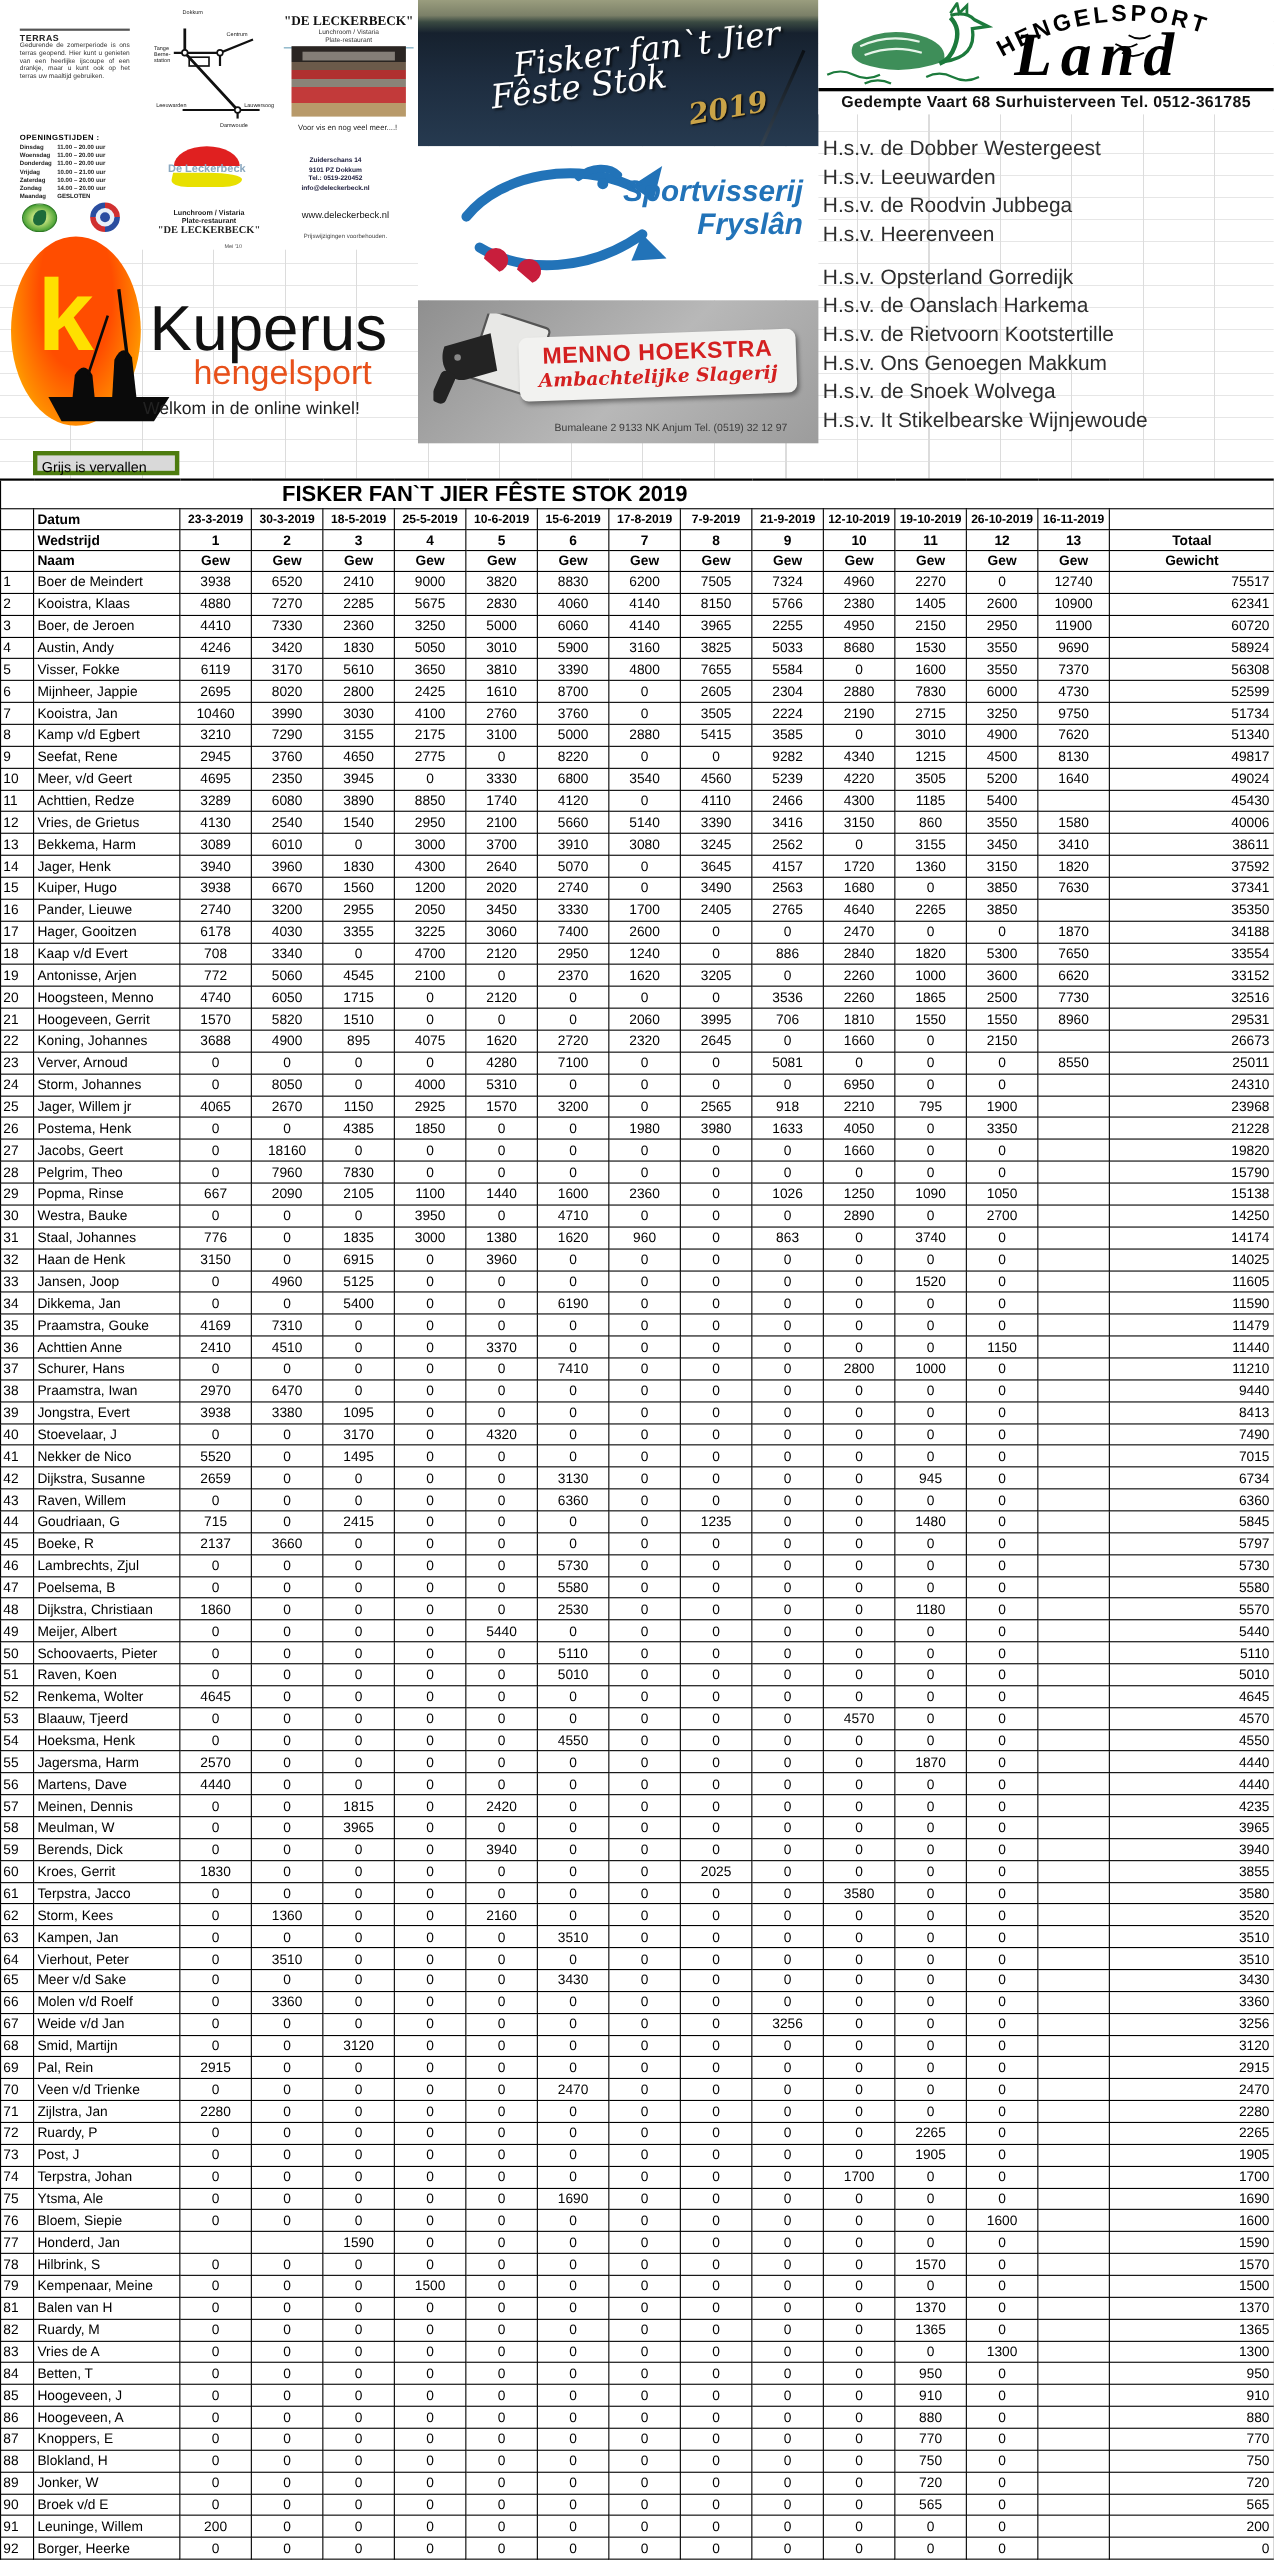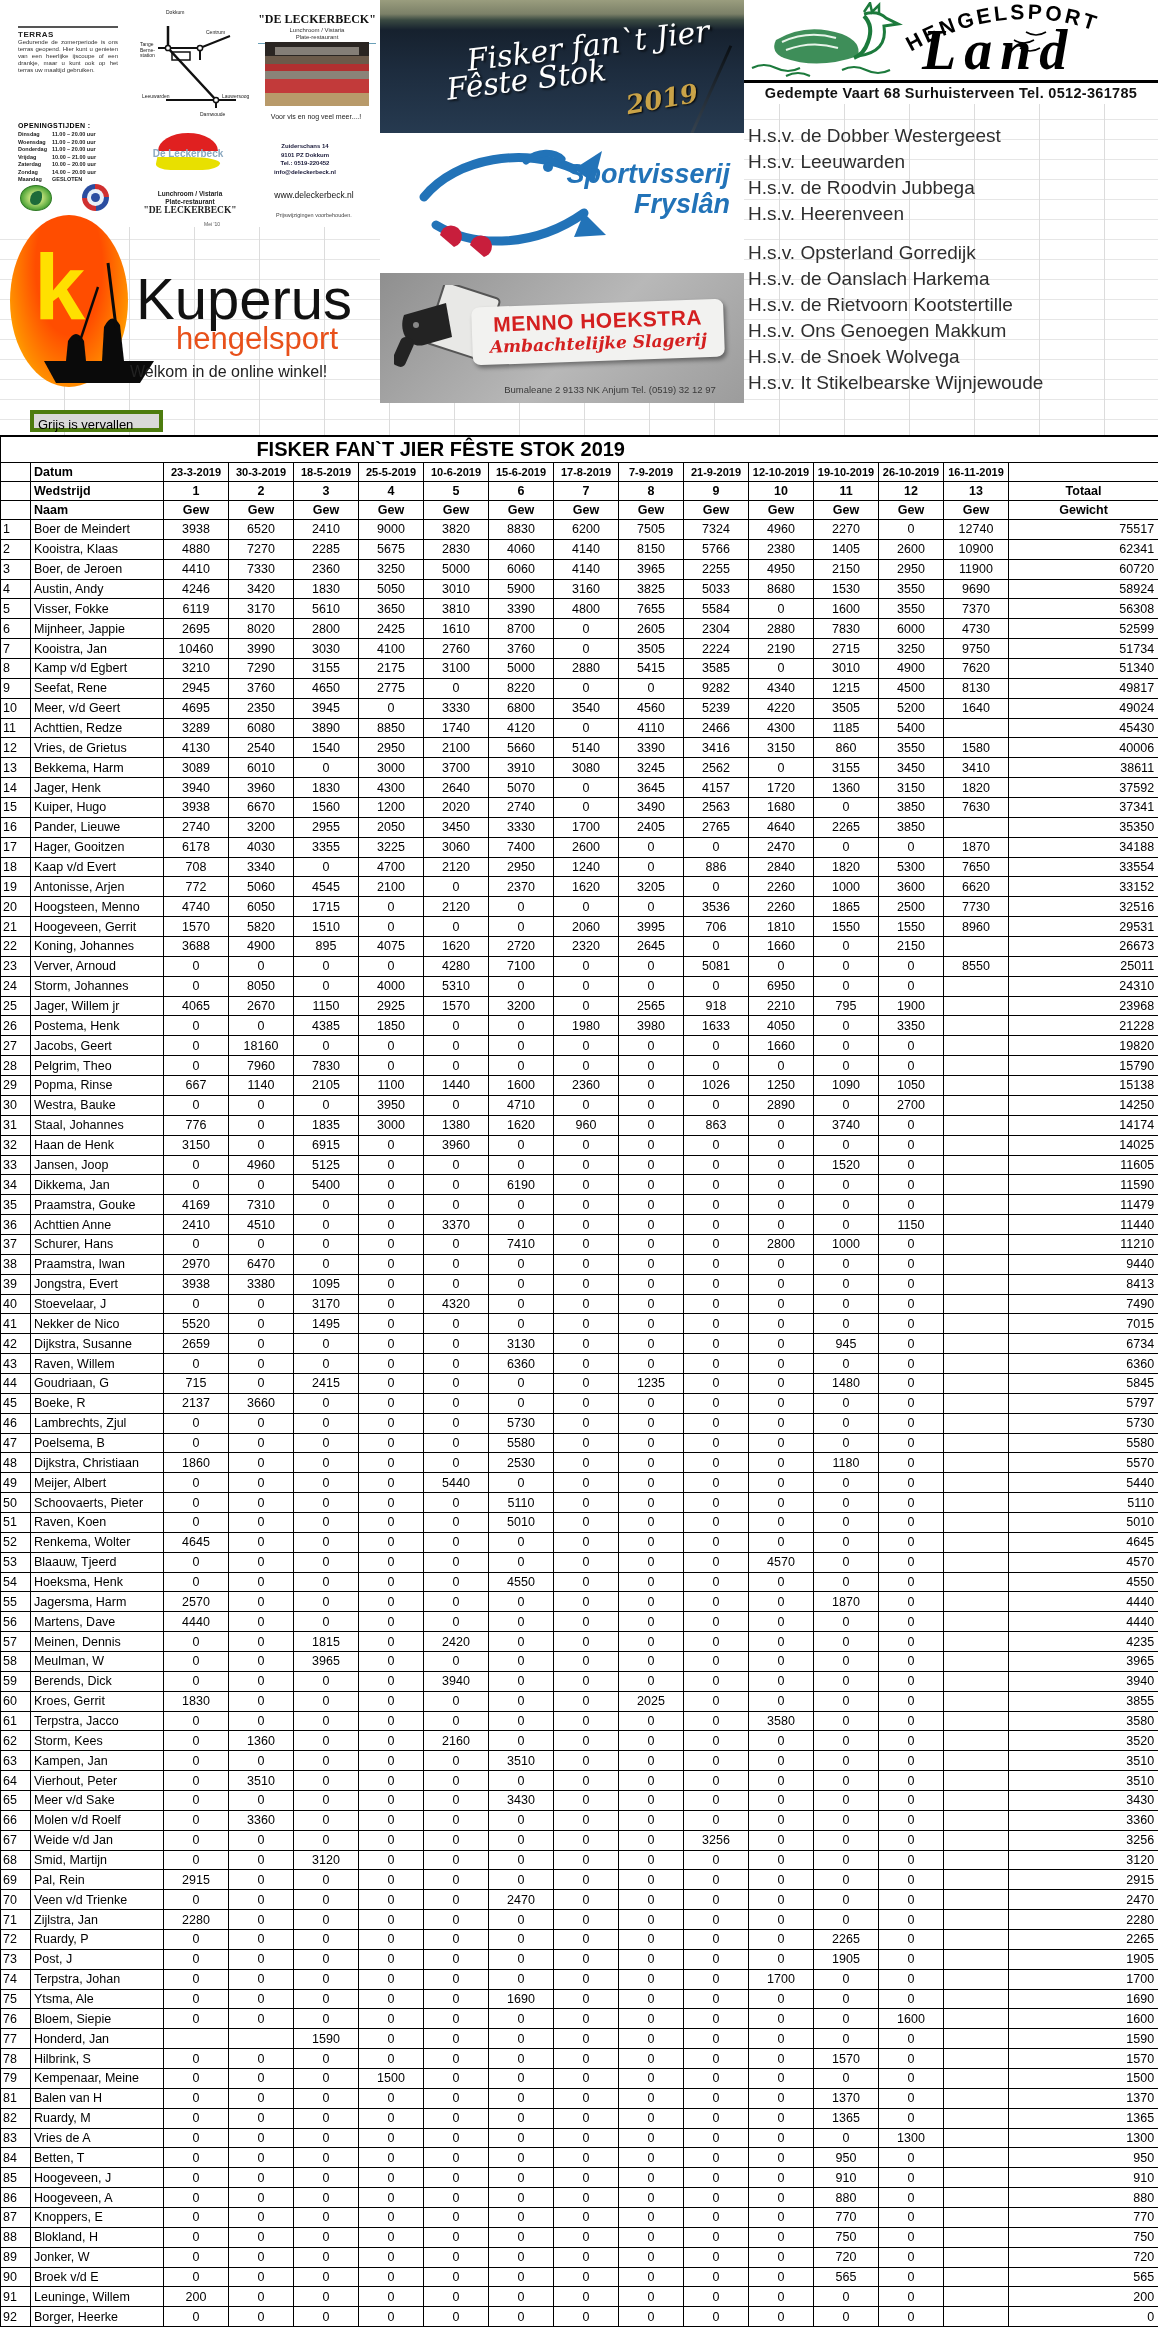--- a/index.html
+++ b/index.html
@@ -847,21 +847,21 @@
         <td class="val">0</td>
         <td class="val">0</td>
         <td class="val">0</td>
         <td class="val"></td>
         <td class="tot">15790</td>
       </tr>
       <tr class="data">
         <td class="nr">29</td>
         <td class="name">Popma, Rinse</td>
         <td class="val">667</td>
-        <td class="val">1140</td>
+        <td class="val">2090</td>
         <td class="val">2105</td>
         <td class="val">1100</td>
         <td class="val">1440</td>
         <td class="val">1600</td>
         <td class="val">2360</td>
         <td class="val">0</td>
         <td class="val">1026</td>
         <td class="val">1250</td>
         <td class="val">1090</td>
         <td class="val">1050</td>

